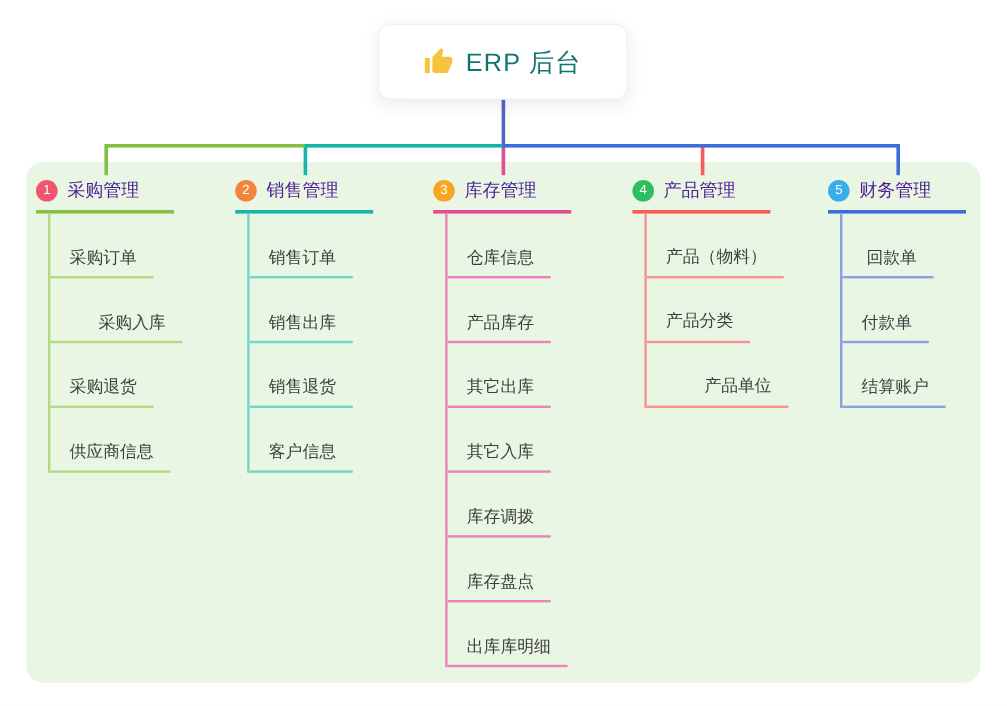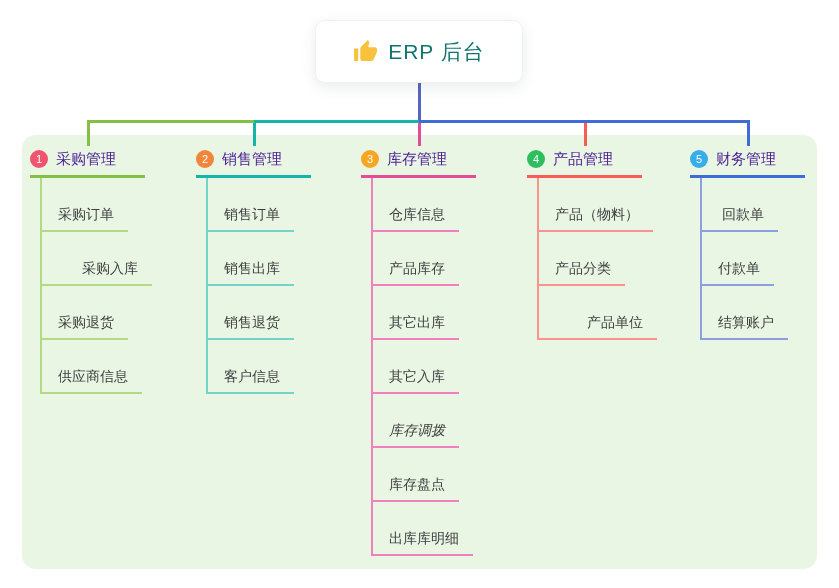--- a/index.html
+++ b/index.html
@@ -115,21 +115,21 @@
           <div class="child-row">
             <span class="child-label" style="border-bottom-color: rgb(240, 128, 190);">产品库存</span>
           </div>
           <div class="child-row">
             <span class="child-label" style="border-bottom-color: rgb(240, 128, 190);">其它出库</span>
           </div>
           <div class="child-row">
             <span class="child-label" style="border-bottom-color: rgb(240, 128, 190);">其它入库</span>
           </div>
           <div class="child-row">
-            <span class="child-label" style="border-bottom-color: rgb(240, 128, 190); font-style: italic;">库存调拨</span>
+            <span class="child-label" style="border-bottom-color: rgb(240, 128, 190);">库存调拨</span>
           </div>
           <div class="child-row">
             <span class="child-label" style="border-bottom-color: rgb(240, 128, 190);">库存盘点</span>
           </div>
           <div class="child-row">
             <span class="child-label" style="border-bottom-color: rgb(240, 128, 190);">出库库明细</span>
           </div>
         </div>
       </div>
       <div class="branch" style="left: 527px;">

